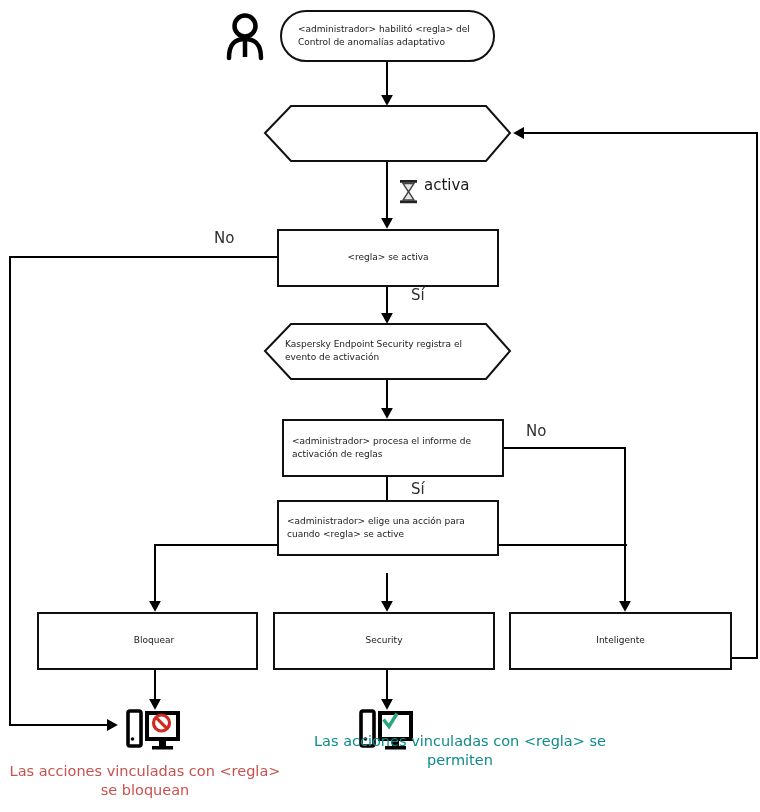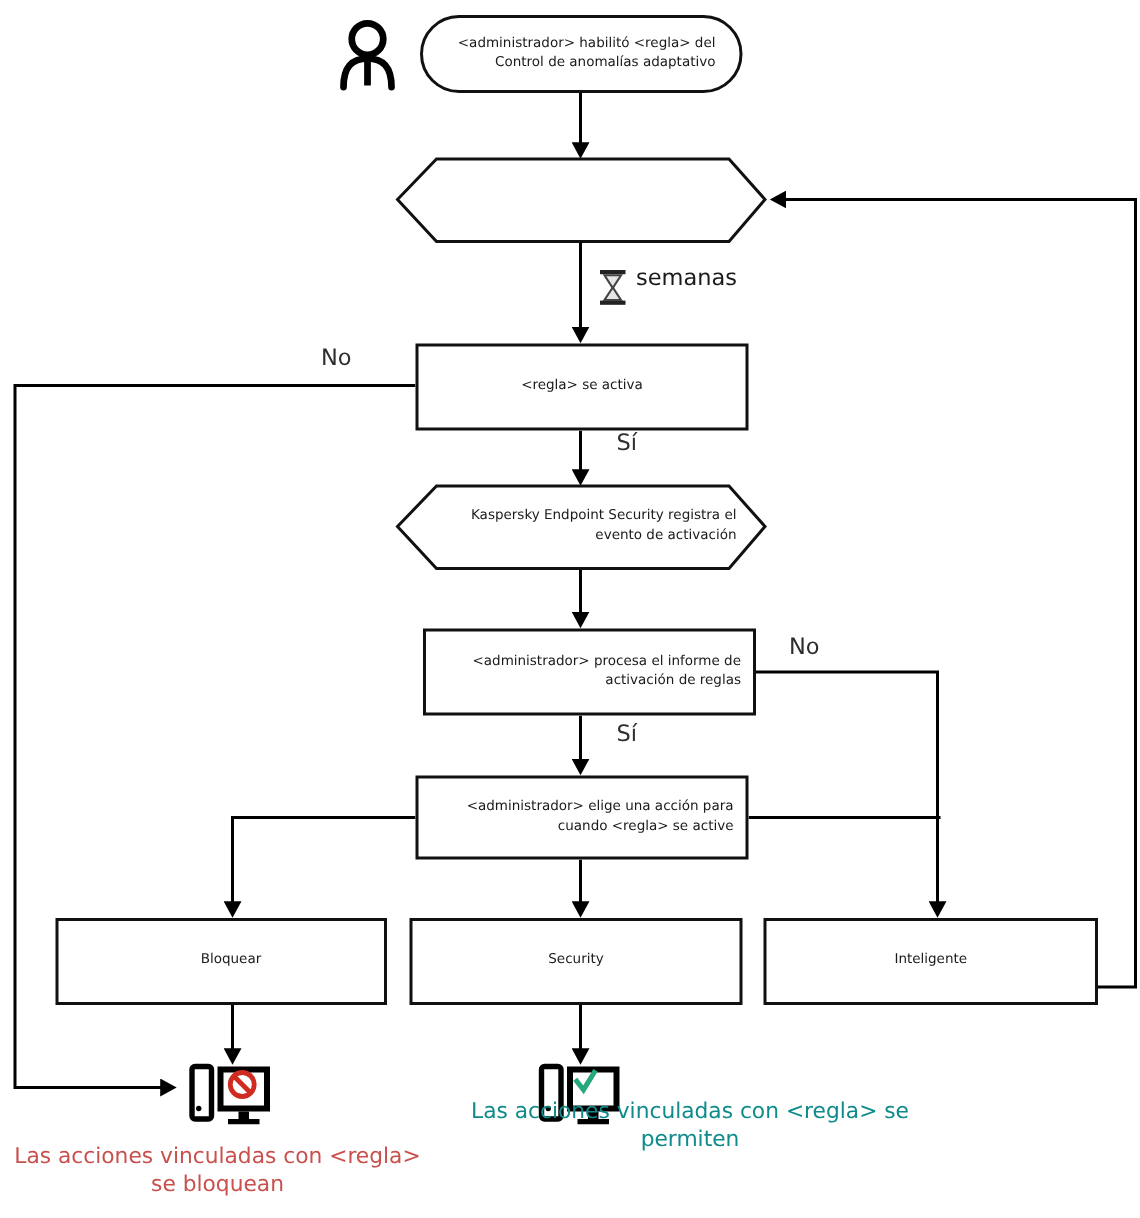--- a/index.html
+++ b/index.html
@@ -4,21 +4,21 @@
 <style>
   html,body{margin:0;padding:0;background:#ffffff;}
   .canvas{
     position:relative;width:760px;height:812px;background:#ffffff;overflow:hidden;
     font-family:"DejaVu Sans","Liberation Sans",sans-serif;color:#1a1a1a;
   }
   .canvas *{box-sizing:border-box;}
   svg.layer{position:absolute;left:0;top:0;z-index:1;}
   .node{
     position:absolute;z-index:2;display:flex;align-items:center;justify-content:center;
-    text-align:right;font-size:9px;line-height:1.45;color:#1a1a1a;background:#ffffff;
+    text-align:left;font-size:9px;line-height:1.45;color:#1a1a1a;background:#ffffff;
     border:2px solid #111111;padding:2px 8px;
   }
   .node.hex-text{border:none;background:transparent;padding:0 4px;}
   .node.oval{border-radius:27px;padding:2px 16px;}
   .lbl{
     position:absolute;z-index:2;font-size:15px;color:#2e2e2e;line-height:1.15;
     white-space:nowrap;
   }
   .learning{
     position:absolute;z-index:2;font-size:15px;color:#1a1a1a;line-height:17px;
@@ -96,26 +96,26 @@
         <path d="M383.5,719.5 L389,726.5 L397,713.5" fill="none" stroke="#27a77c" stroke-width="3.4"></path>
       </g>
     </g>
   </svg>
 
   <div class="node oval" style="left:280px;top:10px;width:215px;height:52px;">&lt;administrador&gt; habilitó &lt;regla&gt; del Control de anomalías adaptativo</div>
 
   <div class="node hex-text" style="left:281px;top:325px;width:214px;height:52px;">Kaspersky Endpoint Security registra el evento de activación</div>
 
   <div class="learning" style="left:424px;top:177px;width:290px;">
-    <div>semanas</div>
+    <div>activa</div>
   </div>
 
   <div class="node" style="left:277px;top:229px;width:222px;height:58px;">&lt;regla&gt; se activa</div>
   <div class="node" style="left:282px;top:419px;width:222px;height:58px;">&lt;administrador&gt; procesa el informe de activación de reglas</div>
-  <div class="node" style="left:277px;top:517px;width:222px;height:56px;">&lt;administrador&gt; elige una acción para cuando &lt;regla&gt; se active</div>
+  <div class="node" style="left:277px;top:500px;width:222px;height:56px;">&lt;administrador&gt; elige una acción para cuando &lt;regla&gt; se active</div>
   <div class="node" style="left:37px;top:612px;width:221px;height:58px;padding-left:21px;">Bloquear</div>
   <div class="node" style="left:273px;top:612px;width:222px;height:58px;">Security</div>
   <div class="node" style="left:509px;top:612px;width:223px;height:58px;">Inteligente</div>
 
   <div class="lbl" style="left:214px;top:230px;">No</div>
   <div class="lbl" style="left:411px;top:287px;">Sí</div>
   <div class="lbl" style="left:526px;top:423px;">No</div>
   <div class="lbl" style="left:411px;top:481px;">Sí</div>
 
   <div class="caption blocked" style="left:0px;top:762px;width:290px;">

